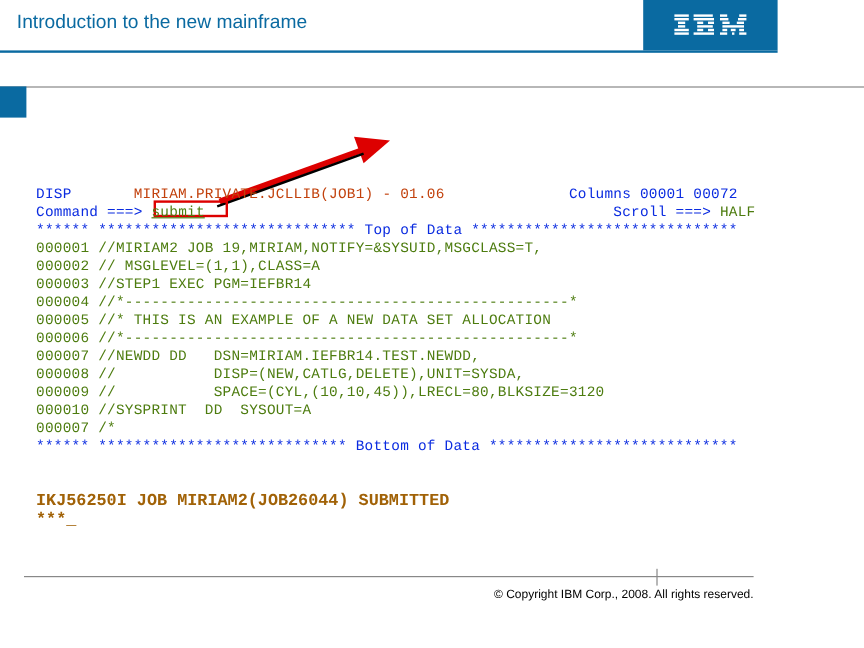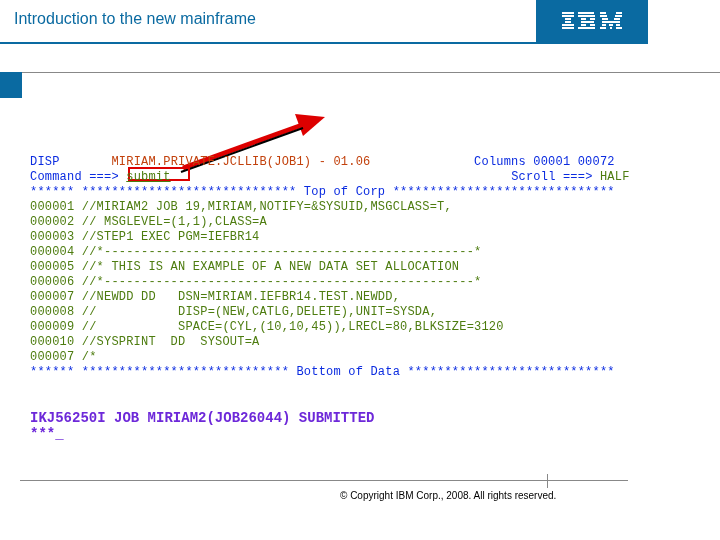--- a/index.html
+++ b/index.html
@@ -11,24 +11,24 @@
   .side-rule{position:absolute;left:0;top:72px;width:720px;border-top:1px solid #888}
   .side-tab{position:absolute;left:0;top:72px;width:22px;height:26px;background:#0a6aa1}
   .title{position:absolute;left:170px;top:48px;font-weight:bold;font-size:19px;color:#000}
   .term{position:absolute;left:30px;top:155px;width:660px;font-family:"Courier New",monospace;font-size:12px;line-height:15px;white-space:pre;letter-spacing:0.2px}
   .blue{color:#0a2be0}
   .red{color:#4d7c0f}
   .black{color:#c2410c}
   .submit-box{position:absolute;left:128px;top:167px;width:62px;height:14px;border:2px solid #d00;box-sizing:border-box}
   .jes{position:absolute;left:330px;top:100px;font-family:Impact,Arial Black,sans-serif;font-size:36px;font-weight:900;color:#d00;letter-spacing:4px;text-shadow:1px 0 #000,-1px 0 #000,0 1px #000,0 -1px #000}
   .arrow{position:absolute;left:175px;top:110px}
-  .termblock2{position:absolute;left:30px;top:410px;font-family:"Courier New",monospace;font-size:14px;font-weight:bold;color:#6d28d9;white-space:pre}
+  .termblock2{position:absolute;left:30px;top:410px;font-family:"Courier New",monospace;font-size:14px;font-weight:bold;color:#a16207;white-space:pre}
   .footer-rule{position:absolute;left:20px;right:20px;top:480px;border-top:1px solid #888;height:0}
   .footer-right-tick{position:absolute;right:100px;top:474px;width:0;height:14px;border-left:1px solid #888}
-  .copyright{position:absolute;left:0;right:20px;top:490px;text-align:left;font-size:10px;color:#000;padding-left:340px}
+  .copyright{position:absolute;left:0;right:20px;top:490px;text-align:right;font-size:10px;color:#000;padding-left:340px}
 </style>
 </head>
 <body>
 
 <div class="slide">
 
   <div class="topbar">
     <div class="course">Introduction to the new mainframe</div>
     <div class="blueblock">
       <svg width="64" height="24" viewBox="0 0 64 24">
@@ -73,21 +73,21 @@
   <svg class="arrow" width="160" height="70" viewBox="0 0 160 70">
     <line x1="8" y1="58" x2="130" y2="14" stroke="#d00" stroke-width="5"></line>
     <polygon points="150,7 120,4 128,26" fill="#d00"></polygon>
     <line x1="6" y1="62" x2="128" y2="18" stroke="#000" stroke-width="2"></line>
   </svg>
 
   <div class="submit-box"></div>
 
   <div class="term"><span class="blue">DISP</span><span class="black">       </span><span class="black">MIRIAM.PRIVATE.JCLLIB(JOB1) - 01.06</span><span class="black">              </span><span class="blue">Columns 00001 00072</span>
 <span class="blue">Command ===&gt;</span><span class="black"> </span><span class="red" style="text-decoration:underline">submit</span><span class="black">                                              </span><span class="blue">Scroll ===&gt;</span><span class="black"> </span><span class="red">HALF</span>
-<span class="blue">****** ***************************** Top of Corp ******************************</span>
+<span class="blue">****** ***************************** Top of Data ******************************</span>
 <span class="red">000001 //MIRIAM2 JOB 19,MIRIAM,NOTIFY=&amp;SYSUID,MSGCLASS=T,</span>
 <span class="red">000002 // MSGLEVEL=(1,1),CLASS=A</span>
 <span class="red">000003 //STEP1 EXEC PGM=IEFBR14</span>
 <span class="red">000004 //*--------------------------------------------------*</span>
 <span class="red">000005 //* THIS IS AN EXAMPLE OF A NEW DATA SET ALLOCATION</span>
 <span class="red">000006 //*--------------------------------------------------*</span>
 <span class="red">000007 //NEWDD DD   DSN=MIRIAM.IEFBR14.TEST.NEWDD,</span>
 <span class="red">000008 //           DISP=(NEW,CATLG,DELETE),UNIT=SYSDA,</span>
 <span class="red">000009 //           SPACE=(CYL,(10,10,45)),LRECL=80,BLKSIZE=3120</span>
 <span class="red">000010 //SYSPRINT  DD  SYSOUT=A</span>

